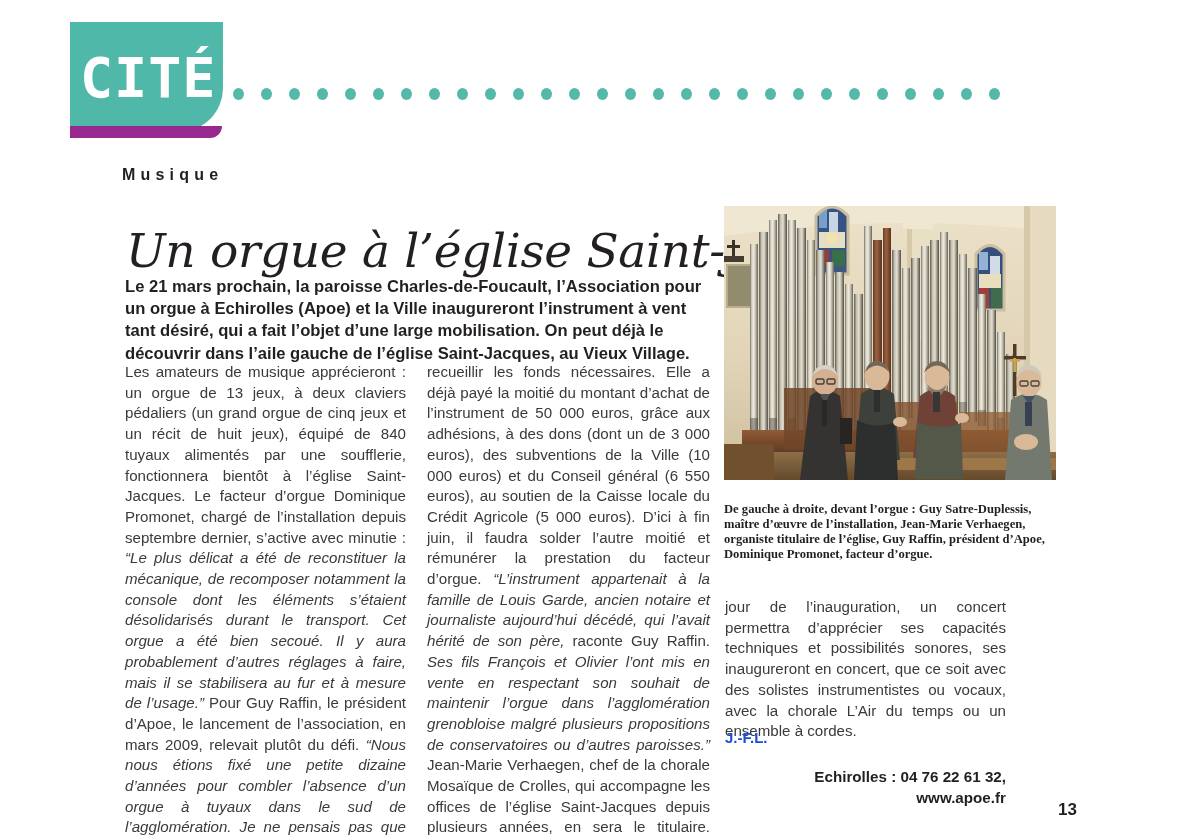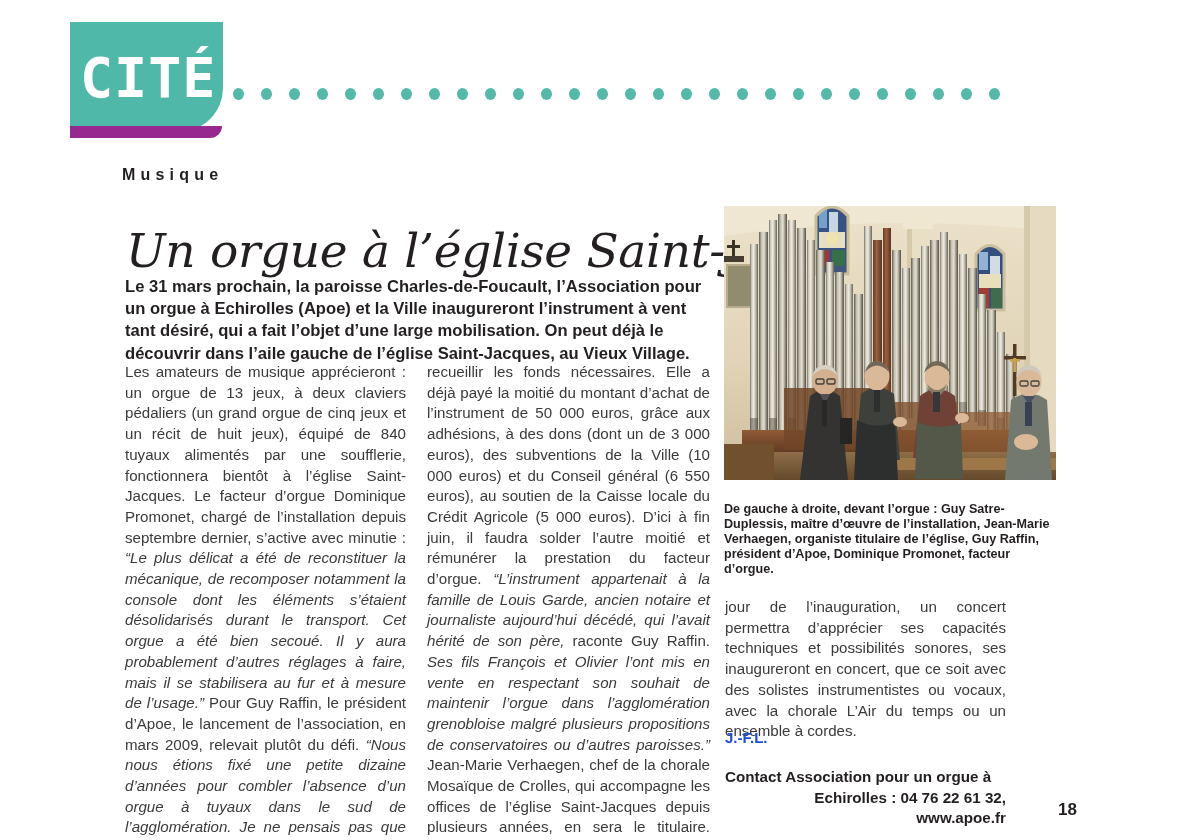--- a/index.html
+++ b/index.html
@@ -125,21 +125,21 @@
     overflow: hidden;
     background: #cdbfa4;
   }
   #photo-canvas { position: absolute; inset: 0; }
 
   
   #photo-caption {
     position: absolute;
     left: 724px; top: 489px;
     width: 334px;
-    font-family: Liberation Sans, sans-serif;
+    font-family: Liberation Serif, serif;
     font-weight: 700;
     font-size: 12.6px;
     line-height: 15.2px;
     color: #231f20;
     text-align: left;
   }
 
   
   #signoff {
     position: absolute;
@@ -211,21 +211,21 @@
       <span class="rule-dot" style="background: rgb(85, 185, 169);"></span>
       <span class="rule-dot" style="background: rgb(85, 185, 169);"></span>
       <span class="rule-dot" style="background: rgb(85, 185, 169);"></span>
     </div>
 
   <div id="section-label">Musique</div>
 </div>
 
 <h1 id="headline">Un orgue à l’église Saint-Jacques</h1>
 
-<p id="standfirst">Le 31 mars prochain, la paroisse Charles-de-Foucault, l’Association pour un orgue à Echirolles (Apoe) et la Ville inaugureront l’instrument à vent tant désiré, qui a fait l’objet d’une large mobilisation. On peut déjà le découvrir dans l’aile gauche de l’église Saint-Jacques, au Vieux Village.</p>
+<p id="standfirst">Le 21 mars prochain, la paroisse Charles-de-Foucault, l’Association pour un orgue à Echirolles (Apoe) et la Ville inaugureront l’instrument à vent tant désiré, qui a fait l’objet d’une large mobilisation. On peut déjà le découvrir dans l’aile gauche de l’église Saint-Jacques, au Vieux Village.</p>
 
 <div class="body-col" id="col-1"><span>Les amateurs de musique apprécieront : un orgue de 13 jeux, à deux claviers pédaliers (un grand orgue de cinq jeux et un récit de huit jeux), équipé de 840 tuyaux alimentés par une soufflerie, fonctionnera bientôt à l’église Saint-Jacques. Le facteur d’orgue Dominique Promonet, chargé de l’installation depuis septembre dernier, s’active avec minutie : </span><i>“Le plus délicat a été de reconstituer la mécanique, de recomposer notamment la console dont les éléments s’étaient désolidarisés durant le transport. Cet orgue a été bien secoué. Il y aura probablement d’autres réglages à faire, mais il se stabilisera au fur et à mesure de l’usage.”</i><span> Pour Guy Raffin, le président d’Apoe, le lancement de l’association, en mars 2009, relevait plutôt du défi. </span><i>“Nous nous étions fixé une petite dizaine d’années pour combler l’absence d’un orgue à tuyaux dans le sud de l’agglomération. Je ne pensais pas que cela irait aussi vite.”</i><span> En trois ans, l’association a en effet mobilisé de nombreux particuliers et institutions, organisé des concerts pour</span></div>
 <div class="body-col" id="col-2"><span>recueillir les fonds nécessaires. Elle a déjà payé la moitié du montant d’achat de l’instrument de 50 000 euros, grâce aux adhésions, à des dons (dont un de 3 000 euros), des subventions de la Ville (10 000 euros) et du Conseil général (6 550 euros), au soutien de la Caisse locale du Crédit Agricole (5 000 euros). D’ici à fin juin, il faudra solder l’autre moitié et rémunérer la prestation du facteur d’orgue. </span><i>“L’instrument appartenait à la famille de Louis Garde, ancien notaire et journaliste aujourd’hui décédé, qui l’avait hérité de son père,</i><span> raconte Guy Raffin. </span><i>Ses fils François et Olivier l’ont mis en vente en respectant son souhait de maintenir l’orgue dans l’agglomération grenobloise malgré plusieurs propositions de conservatoires ou d’autres paroisses.”</i><span> Jean-Marie Verhaegen, chef de la chorale Mosaïque de Crolles, qui accompagne les offices de l’église Saint-Jacques depuis plusieurs années, en sera le titulaire. D’autres organistes pourront toutefois l’utiliser. L’orgue sera éventuellement un outil d’apprentissage musical. Le 31 mars, le</span></div>
 <div class="body-col" id="col-3"><span>jour de l’inauguration, un concert permettra d’apprécier ses capacités techniques et possibilités sonores, ses inaugureront en concert, que ce soit avec des solistes instrumentistes ou vocaux, avec la chorale L’Air du temps ou un ensemble à cordes.</span></div>
 
 <figure id="photo-frame" style="margin:0">
   <svg id="photo-canvas" viewBox="0 0 332 274" preserveAspectRatio="xMidYMid slice">
     <defs>
       <linearGradient id="pipeA" x1="0" y1="0" x2="1" y2="0">
         <stop offset="0%" stop-color="#6e6c66"></stop>
@@ -419,17 +419,16 @@
     </g>
 
     <rect x="0" y="0" width="332" height="274" fill="#c9a96a" opacity="0.07"></rect>
   </svg>
 </figure>
 
 <p id="photo-caption">De gauche à droite, devant l’orgue : Guy Satre-Duplessis, maître d’œuvre de l’installation, Jean-Marie Verhaegen, organiste titulaire de l’église, Guy Raffin, président d’Apoe, Dominique Promonet, facteur d’orgue.</p>
 
 <p id="signoff">J.-F.L.</p>
 <p id="contact">
-  <span>Contact Association pour un orgue à</span>
   <span class="last-line" style="display:block">Echirolles : 04 76 22 61 32, www.apoe.fr</span>
 </p>
 
-<div id="folio">18</div>
+<div id="folio">13</div>
 
 </body></html>

